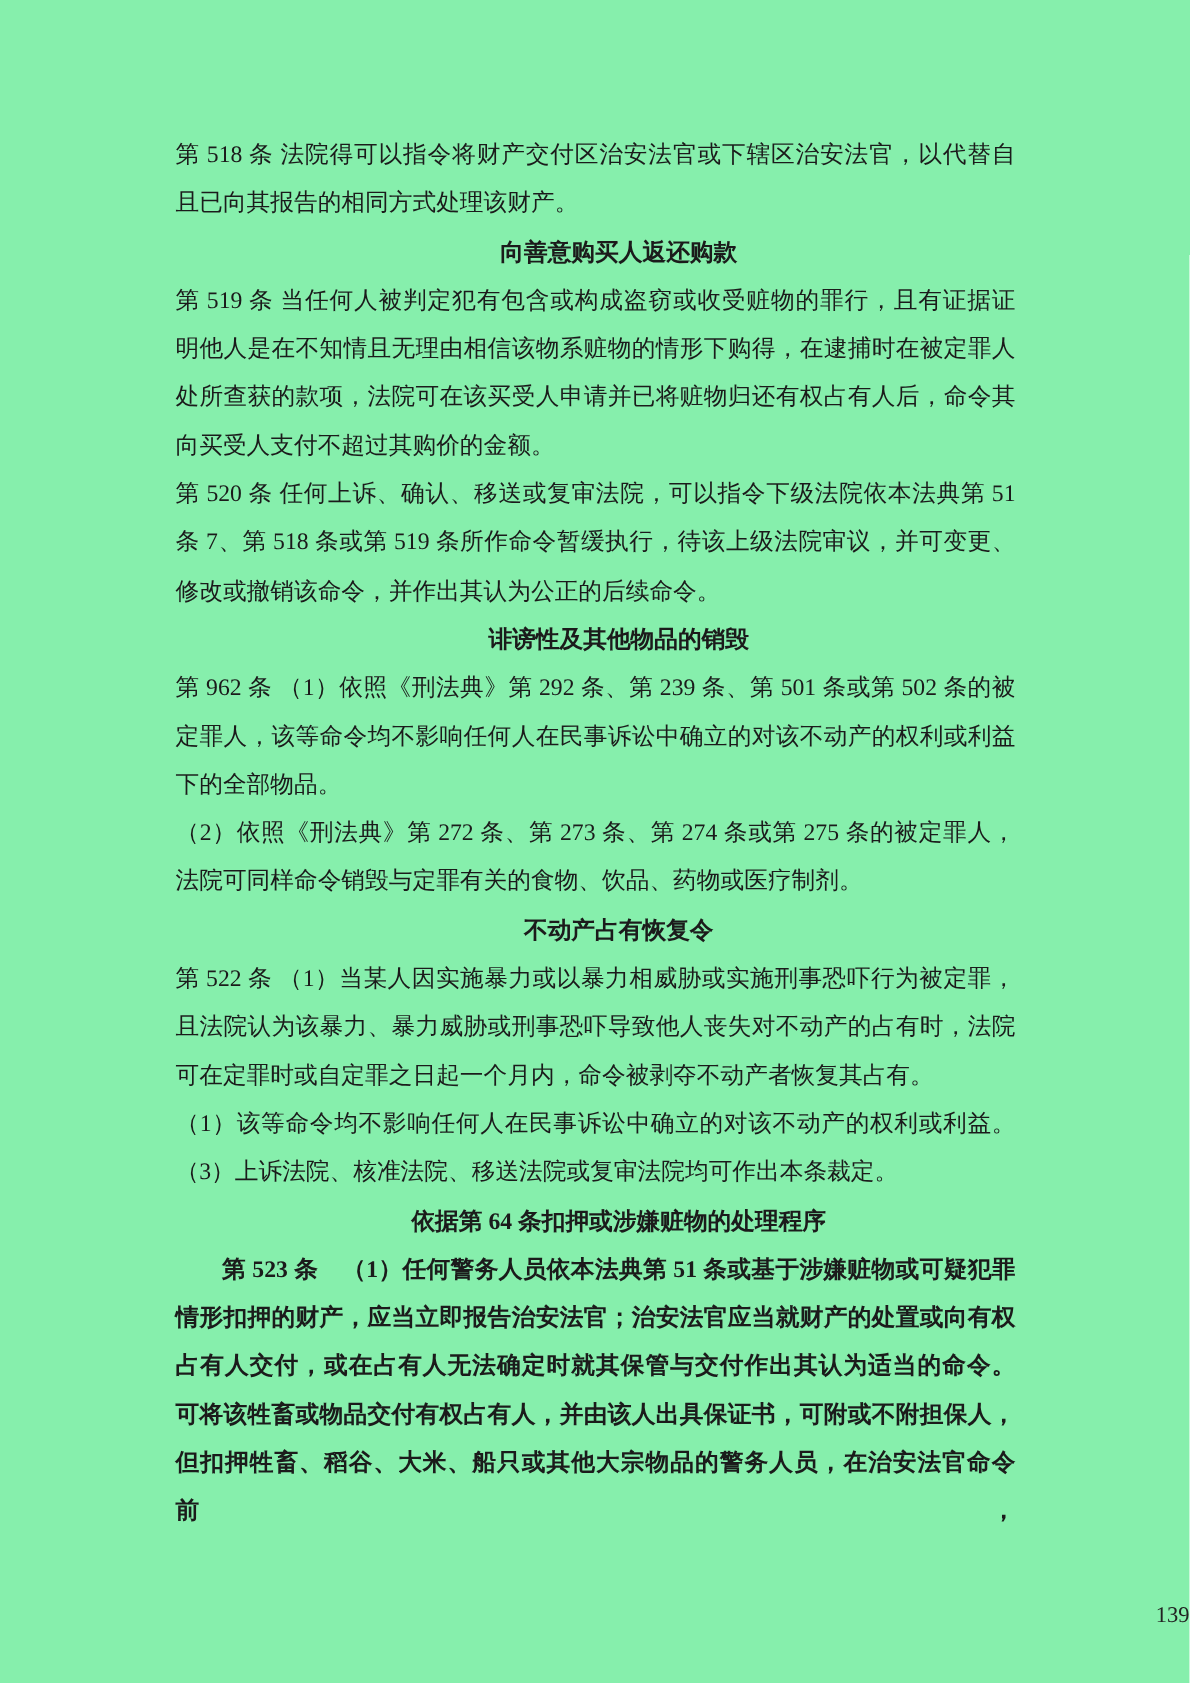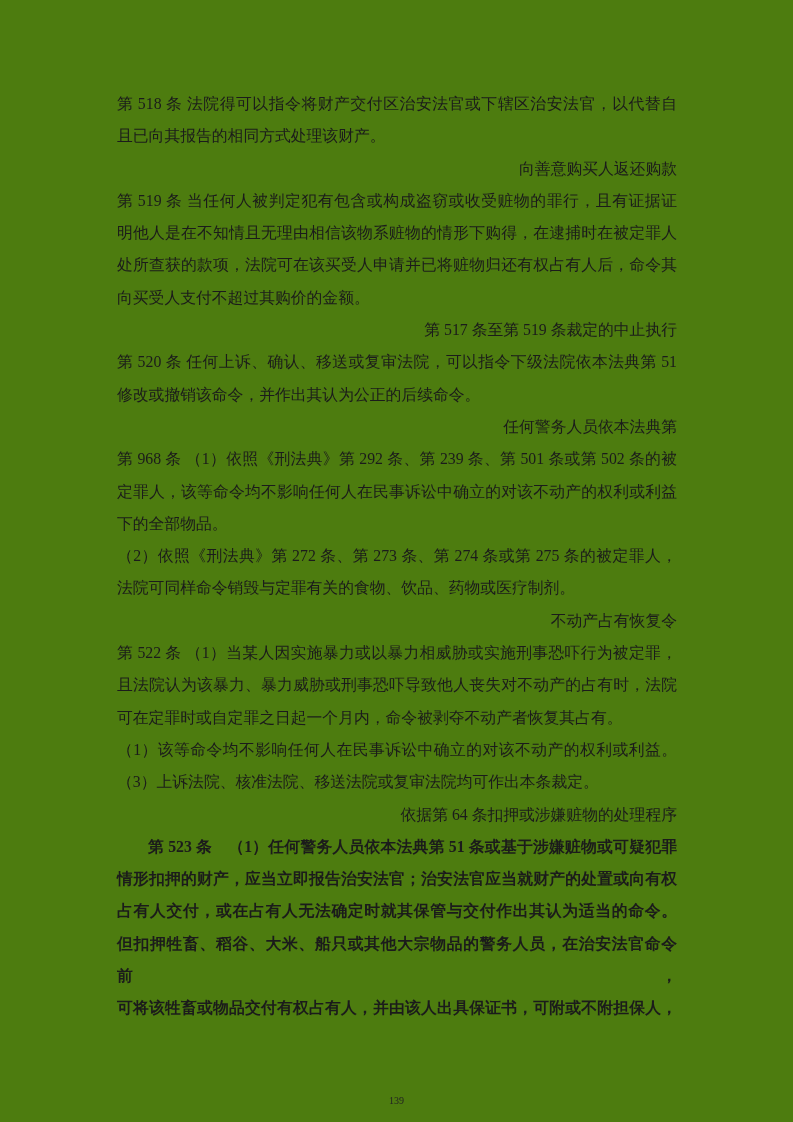--- a/index.html
+++ b/index.html
@@ -4,21 +4,21 @@
 <style>
   html, body {
     margin: 0;
     padding: 0;
     background: #ffffff;
   }
   .page {
     position: relative;
     width: 793px;
     height: 1122px;
-    background: #4d7c0f;
+    background: #86efac;
     overflow: hidden;
     font-family: "Liberation Serif", "DejaVu Serif", serif;
     color: #1b1b1b;
   }
   .content {
     position: absolute;
     left: 117px;
     top: 88px;
     width: 560px;
   }
@@ -33,70 +33,70 @@
   .body-fill, .bold-fill, .bold-indent-fill {
     text-align: justify;
     text-align-last: justify;
   }
   
   .body-end {
     text-align: left;
   }
   
   .heading {
-    font-weight: 400;
-    text-align: right;
+    font-weight: 700;
+    text-align: center;
     padding-left: 31px;
   }
   
   .bold-fill, .bold-indent-fill {
     font-weight: 700;
   }
   .bold-indent-fill {
     padding-left: 31px;
   }
   .footer {
     position: absolute;
-    top: 1092px;
+    top: 1068px;
     left: 0;
     width: 100%;
-    text-align: center;
-    font-size: 10px;
+    text-align: right;
+    font-size: 15px;
     line-height: 18px;
     color: #222222;
   }
 </style>
 </head>
 <body>
 
 <div class="page">
   <div class="content">
       <div class="line body-fill">第 518 条 法院得可以指令将财产交付区治安法官或下辖区治安法官，以代替自</div>
       <div class="line body-end">且已向其报告的相同方式处理该财产。</div>
       <div class="line heading">向善意购买人返还购款</div>
       <div class="line body-fill">第 519 条 当任何人被判定犯有包含或构成盗窃或收受赃物的罪行，且有证据证</div>
       <div class="line body-fill">明他人是在不知情且无理由相信该物系赃物的情形下购得，在逮捕时在被定罪人</div>
       <div class="line body-fill">处所查获的款项，法院可在该买受人申请并已将赃物归还有权占有人后，命令其</div>
       <div class="line body-end">向买受人支付不超过其购价的金额。</div>
-      <div class="line heading">第 517 条至第 519 条裁定的中止执行</div>
       <div class="line body-fill">第 520 条 任何上诉、确认、移送或复审法院，可以指令下级法院依本法典第 51</div>
+      <div class="line body-fill">条 7、第 518 条或第 519 条所作命令暂缓执行，待该上级法院审议，并可变更、</div>
       <div class="line body-end">修改或撤销该命令，并作出其认为公正的后续命令。</div>
-      <div class="line heading">任何警务人员依本法典第</div>
-      <div class="line body-fill">第 968 条 （1）依照《刑法典》第 292 条、第 239 条、第 501 条或第 502 条的被</div>
+      <div class="line heading">诽谤性及其他物品的销毁</div>
+      <div class="line body-fill">第 962 条 （1）依照《刑法典》第 292 条、第 239 条、第 501 条或第 502 条的被</div>
       <div class="line body-fill">定罪人，该等命令均不影响任何人在民事诉讼中确立的对该不动产的权利或利益</div>
       <div class="line body-end">下的全部物品。</div>
       <div class="line body-fill">（2）依照《刑法典》第 272 条、第 273 条、第 274 条或第 275 条的被定罪人，</div>
       <div class="line body-end">法院可同样命令销毁与定罪有关的食物、饮品、药物或医疗制剂。</div>
       <div class="line heading">不动产占有恢复令</div>
       <div class="line body-fill">第 522 条 （1）当某人因实施暴力或以暴力相威胁或实施刑事恐吓行为被定罪，</div>
       <div class="line body-fill">且法院认为该暴力、暴力威胁或刑事恐吓导致他人丧失对不动产的占有时，法院</div>
       <div class="line body-end">可在定罪时或自定罪之日起一个月内，命令被剥夺不动产者恢复其占有。</div>
       <div class="line body-fill">（1）该等命令均不影响任何人在民事诉讼中确立的对该不动产的权利或利益。</div>
       <div class="line body-end">（3）上诉法院、核准法院、移送法院或复审法院均可作出本条裁定。</div>
       <div class="line heading">依据第 64 条扣押或涉嫌赃物的处理程序</div>
       <div class="line bold-indent-fill">第 523 条　（1）任何警务人员依本法典第 51 条或基于涉嫌赃物或可疑犯罪</div>
       <div class="line bold-fill">情形扣押的财产，应当立即报告治安法官；治安法官应当就财产的处置或向有权</div>
       <div class="line bold-fill">占有人交付，或在占有人无法确定时就其保管与交付作出其认为适当的命令。</div>
+      <div class="line bold-fill">可将该牲畜或物品交付有权占有人，并由该人出具保证书，可附或不附担保人，</div>
       <div class="line bold-fill">但扣押牲畜、稻谷、大米、船只或其他大宗物品的警务人员，在治安法官命令前，</div>
-      <div class="line bold-fill">可将该牲畜或物品交付有权占有人，并由该人出具保证书，可附或不附担保人，</div>
     </div>
   <div class="footer">139</div>
 </div>
 
 </body></html>

